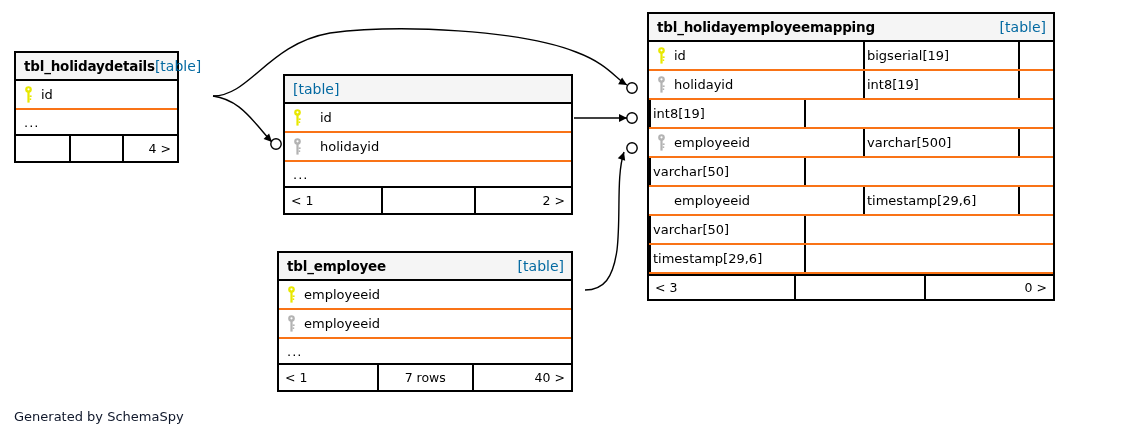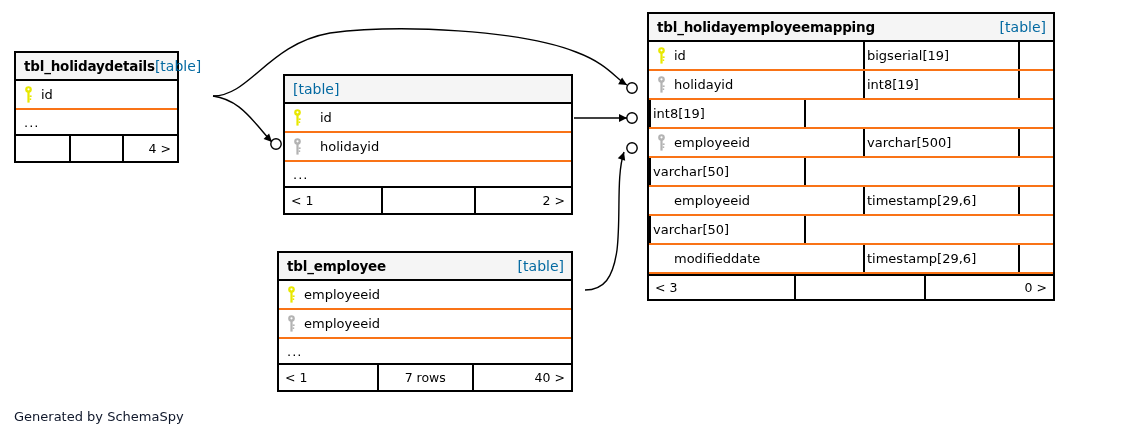--- a/index.html
+++ b/index.html
@@ -352,24 +352,20 @@
       <span class="cell-type" style="width:155px">timestamp[29,6]</span>
       <span class="cell-pad" style="width:35px"></span>
     </div>
 
     <div class="row">
       <span class="cell-type" style="width:155px">varchar[50]</span>
       <span class="cell-pad" style="width:35px"></span>
     </div>
 
     <div class="row">
-      <span class="cell-name">
-        <svg class="key spacer" viewBox="0 0 9 17"></svg>
-        <span>modifieddate</span>
-      </span>
       <span class="cell-type" style="width:155px">timestamp[29,6]</span>
       <span class="cell-pad" style="width:35px"></span>
     </div>
 
     <div class="footer" style="border-top:2px solid #000000">
       <div class="foot-cell fc-left" style="width:36%">&lt; 3</div>
       <div class="foot-cell fc-center" style="width:32%"></div>
       <div class="foot-cell fc-right" style="width:32%">0 &gt;</div>
     </div>
   </div>

